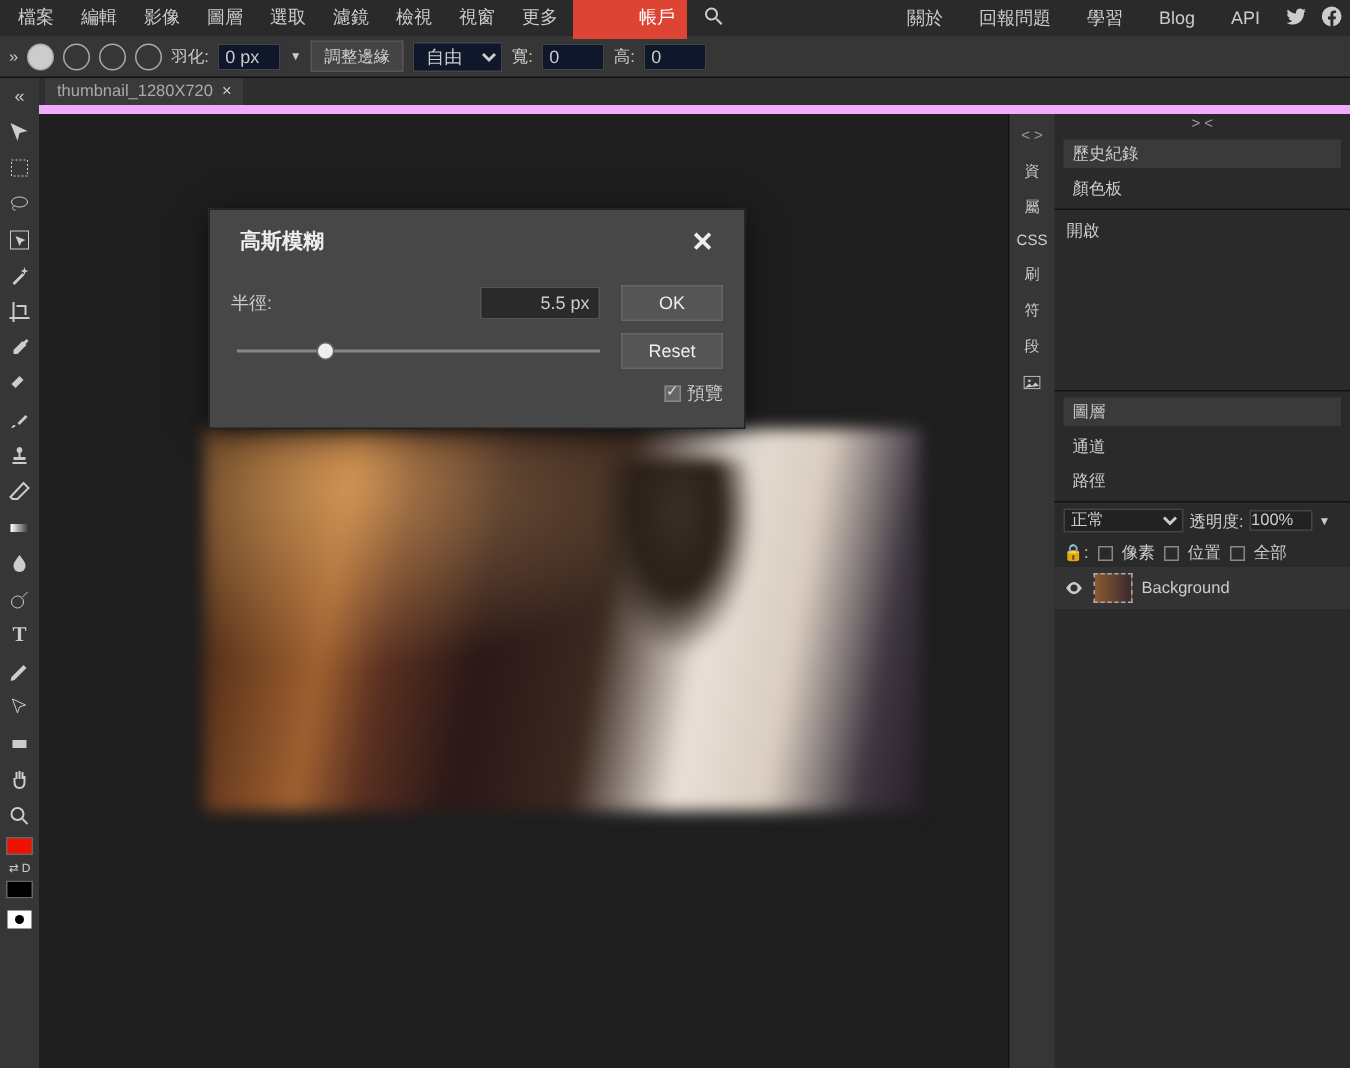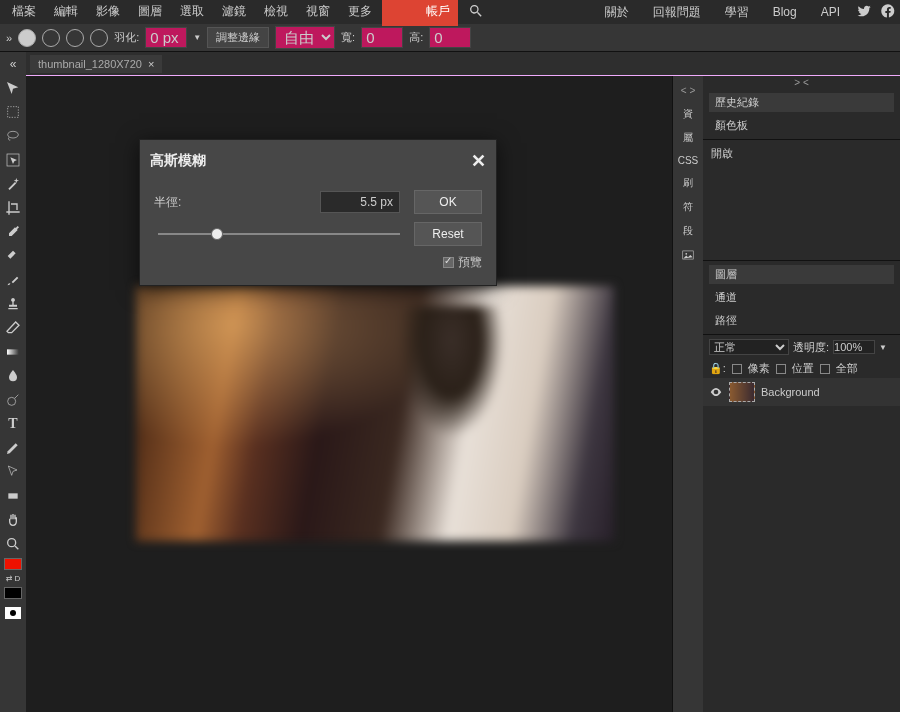--- a/index.html
+++ b/index.html
@@ -9,26 +9,26 @@
 .menubar { height: 24px; background: #2a2a2a; display: flex; align-items: center; padding: 0 4px; }
 .menubar .left { display: flex; gap: 2px; justify-content: space-between; }
 .menubar .right { margin-left: auto; display: flex; align-items: center; gap: 8px; }
 .menu-item { padding: 4px 8px; cursor: pointer; font-size: 12px; }
 .menu-item.account { background: #d43; color: #fff; padding-left: 44px; }
 .menubar .icon { width: 16px; height: 16px; fill: #ccc; cursor: pointer; }
 
 
 .optbar { height: 28px; background: #363636; display: flex; align-items: center; padding: 0 6px; gap: 6px; font-size: 11px; border-bottom: 1px solid #111; }
 .optbar .shape-icon { width: 18px; height: 18px; border-radius: 50%; border: 1px solid #aaa; display: inline-block; }
-.optbar input, .optbar select { background: #be185d; border: 1px solid #444; color: #ccc; font-size: 15px; padding: 1px 4px; width: 42px; }
+.optbar input, .optbar select { background: #0f172a; border: 1px solid #444; color: #ccc; font-size: 12px; padding: 1px 4px; width: 42px; }
 .optbar .btn { background: #444; padding: 2px 8px; border: 1px solid #555; cursor: pointer; }
 .optbar .drop { width: 60px; }
 
 
-.tabbar { height: 24px; background: #2e2e2e; display: flex; align-items: center; padding: 0 4px; font-size: 11px; border-bottom: 1px solid #f0abfc; margin-left: 26px; }
+.tabbar { height: 24px; background: #2e2e2e; display: flex; align-items: center; padding: 0 4px; font-size: 11px; border-bottom: 6px solid #f0abfc; margin-left: 26px; }
 .tab { padding: 3px 8px; background: #3a3a3a; display: flex; align-items: center; gap: 6px; color: #aaa; }
 .tab .close { cursor: pointer; color: #ccc; }
 
 
 .main { display: flex; height: calc(712px - 24px - 28px); }
 .toolbar-left { width: 26px; background: #363636; display: flex; flex-direction: column; align-items: center; padding-top: 2px; gap: 4px; position: absolute; left:0; top:52px; bottom:0; }
 .toolbar-left .tool { width: 20px; height: 20px; cursor: pointer; display:flex; align-items:center; justify-content:center; color:#ccc; }
 .toolbar-left svg { width:16px; height:16px; fill:#ccc; }
 .color-fg { width:18px; height:12px; background:#e10; border:1px solid #666; }
 .color-bg { width:18px; height:12px; background:#000; border:1px solid #666; }
@@ -59,21 +59,21 @@
 .lock-row { display:flex; align-items:center; gap:6px; padding:2px 6px; font-size:11px; }
 .lock-row .chk { width:10px; height:10px; border:1px solid #888; display:inline-block; }
 .layer-row { display:flex; align-items:center; padding:4px 6px; gap:6px; background:#333; cursor:pointer; font-size:11px;text-align:right; }
 .layer-thumb { width:26px; height:20px; border:1px dashed #aaa; background: linear-gradient(90deg,#8a5a30,#3a2a30); }
 .eye { width:14px; height:14px; }
 
 .collapse-handle { font-size:10px; color:#999; text-align:center; padding:1px; }
 
 
 .dialog { position: absolute; left: 113px; top: 63px; width: 358px; background: #474747; border: 1px solid #222; box-shadow: 0 4px 20px rgba(0,0,0,0.6); z-index: 100; }
-.dialog-title { display:flex; justify-content:space-between; align-items:center; padding: 10px 10px; font-size: 14px; font-weight: bold; color:#eee; }
+.dialog-title { display:flex; justify-content:space-between; align-items:center; padding: 10px 20px; font-size: 14px; font-weight: bold; color:#eee; }
 .dialog-title .close-x { cursor:pointer; font-size:18px; font-weight:bold; }
 .dialog-body { padding: 8px 14px 14px; }
 .dlg-row { display:flex; align-items:center; gap:10px; margin-bottom:8px; }
 .dlg-row .lbl { width: 50px; font-size:12px; }
 .dlg-row .val { background:#2a2a2a; border:1px solid #555; color:#ccc; width:80px; padding:3px 6px; text-align:right; font-size:12px; margin-left:auto; margin-right: 4px; }
 .dlg-btn { background:#555; border:1px solid #666; color:#eee; padding:4px 0; width:68px; text-align:center; cursor:pointer; font-size:12px; }
 .dlg-right { display:flex; flex-direction:column; gap:6px; }
 .slider { flex:1; position:relative; height:16px; margin:0 4px; }
 .slider-track { position:absolute; top:7px; left:0; right:0; height:2px; background:#888; }
 .slider-thumb { position:absolute; top:2px; left:22%; width:12px; height:12px; border-radius:50%; background:#eee; border:1px solid #666; cursor:pointer; }

